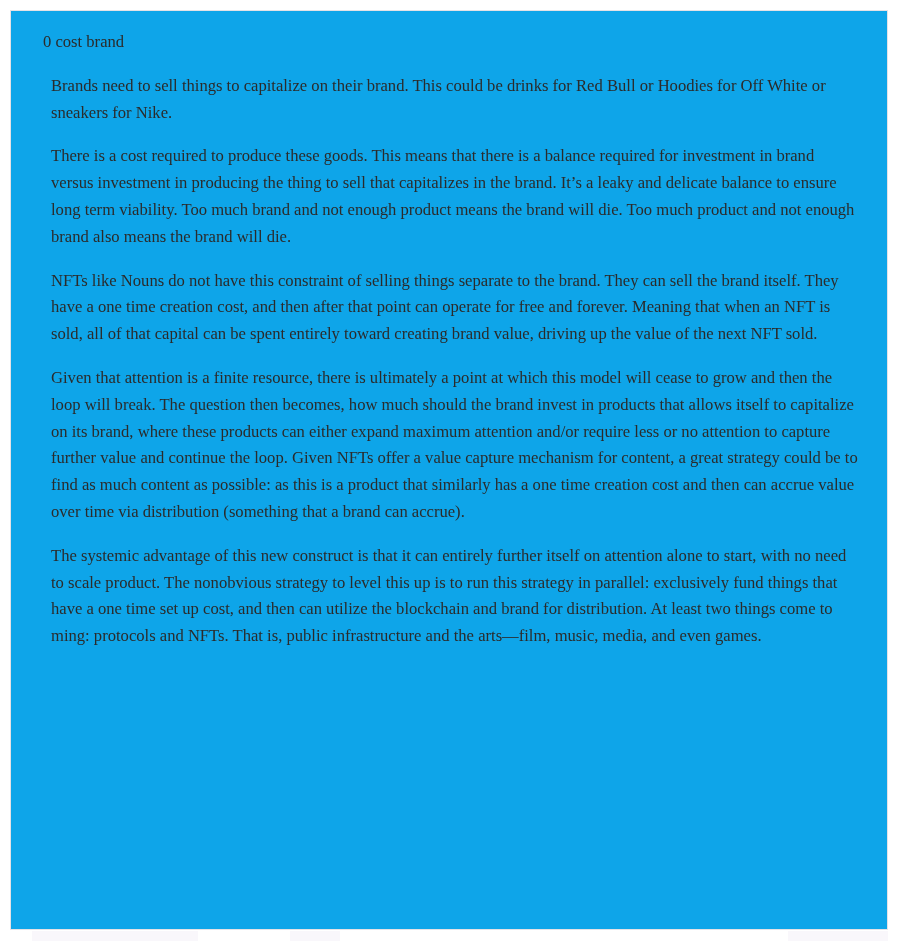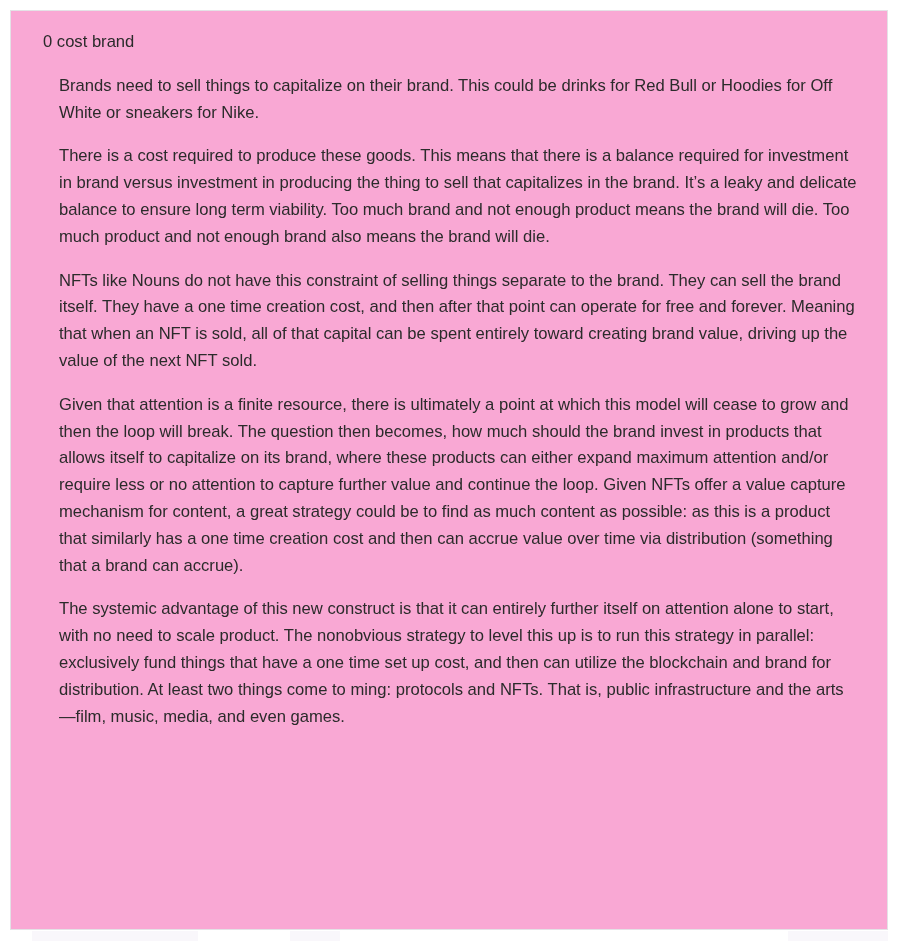--- a/index.html
+++ b/index.html
@@ -14,40 +14,41 @@
       overflow: hidden;
       font-family: "Liberation Sans", sans-serif;
     }
     .card {
       position: absolute;
       left: 10px;
       top: 10px;
       width: 878px;
       height: 920px;
       border: 1px solid #e4e2e6;
-      background: #f9a8d4;
+      background: #0ea5e9;
       box-sizing: border-box;
+      font-family: Liberation Serif, serif;
     }
     .content {
       position: absolute;
       left: 32px;
       top: 18px;
       width: 816px;
       color: #2b2b2b;
       font-size: 16.6px;
       line-height: 26.8px;
     }
     .title {
       margin: 0 0 17px 0;
       font-size: 16.6px;
       font-weight: normal;
       line-height: 26.8px;
     }
     .para {
-      margin: 0 0 17px 16px;
+      margin: 0 0 17px 8px;
     }
     .shadow-strip {
       position: absolute;
       top: 931px;
       height: 10px;
       background: #f9f7fb;
     }
   </style>
 </head>
 <body>

